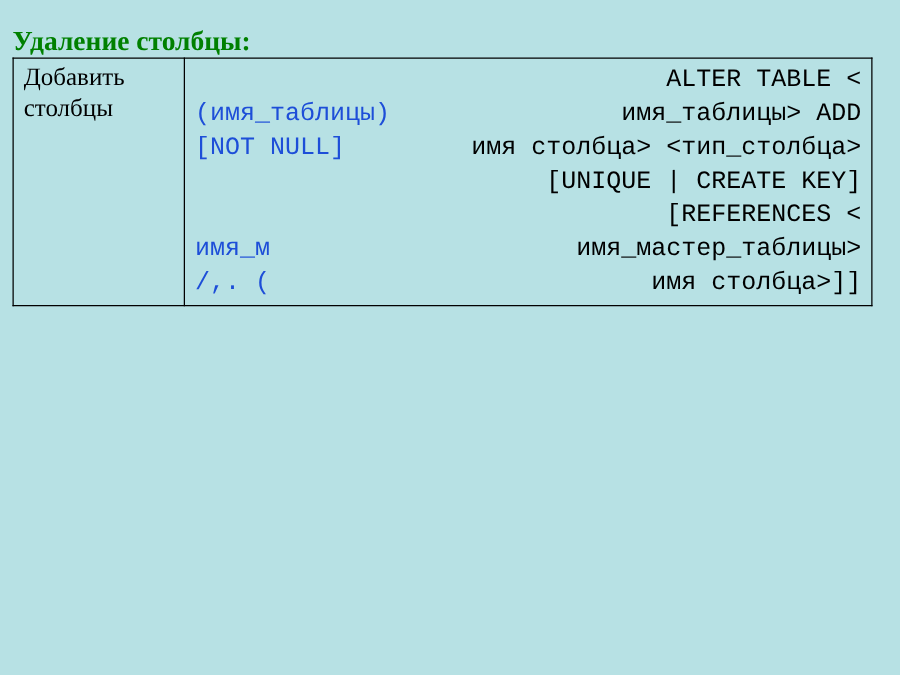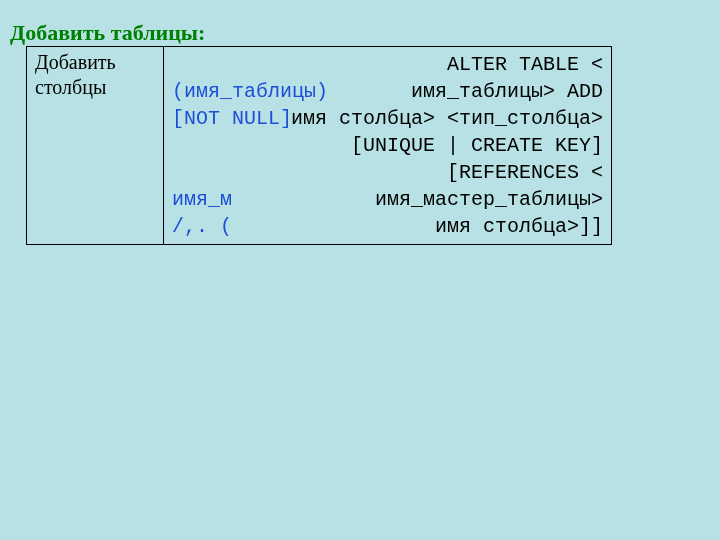--- a/index.html
+++ b/index.html
@@ -35,22 +35,21 @@
     margin-top: 2px;
   }
   .modhead {
     color: #008000;
     font-weight: bold;
     margin-top: 12px;
     margin-bottom: 4px;
   }
   table.tbl {
     border-collapse: collapse;
-    width: 586px;
-    margin-left: 16px;
+    width: 688px;
   }
   table.tbl td {
     border: 1px solid #000;
     vertical-align: top;
     padding: 3px 8px;
     font-size: 20px;
     line-height: 1.25;
   }
   table.tbl td.left {
     width: 120px;
@@ -74,21 +73,21 @@
   .ov.back {
     transform: translate(0px, 0px);
   }
   .rline { display: block; margin: 2px 0; text-align: right; }
 </style>
 </head>
 <body>
 <div class="page">
 
 
-<div class="hgreen">Добавить таблицы:</div>
+<div class="hgreen">Удаление столбцы:</div>
 
 
 <table class="tbl">
   <tbody>
         <tr>
     <td class="left">Добавить столбцы</td>
     <td class="right">
 
       <span class="rline">ALTER TABLE &lt;</span>
 

